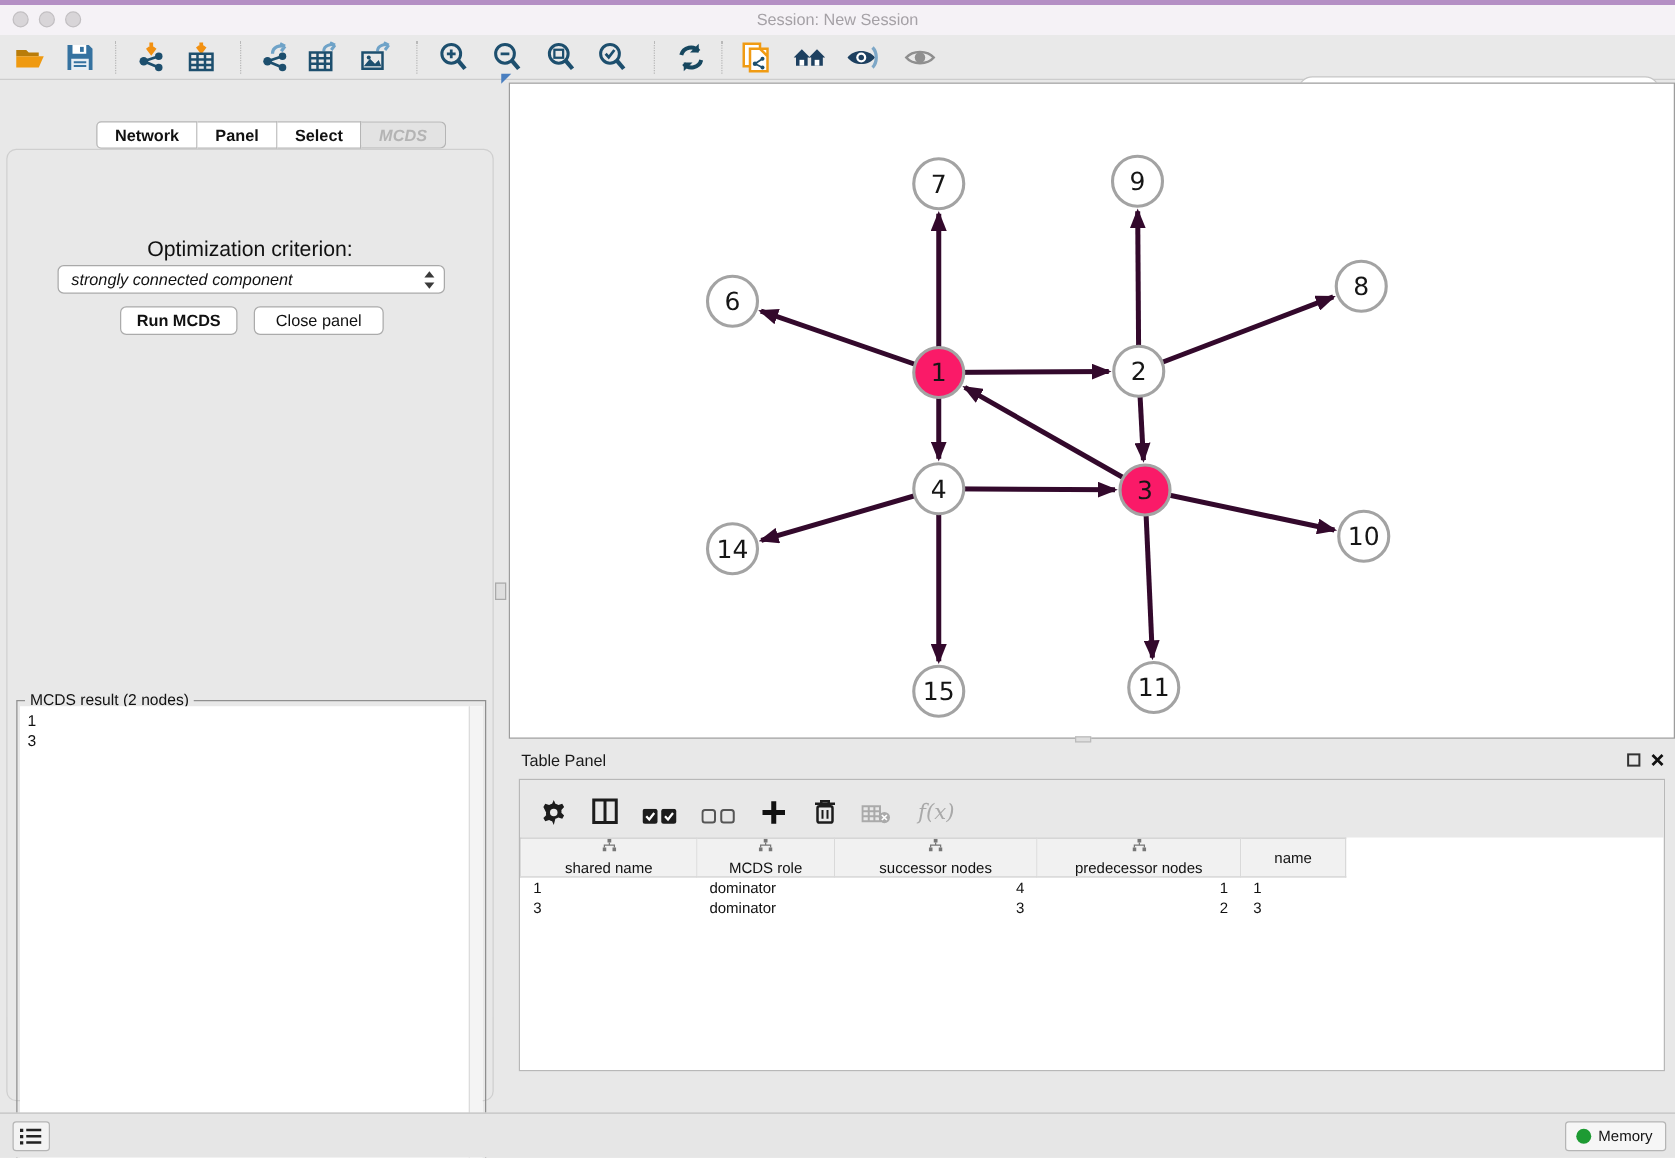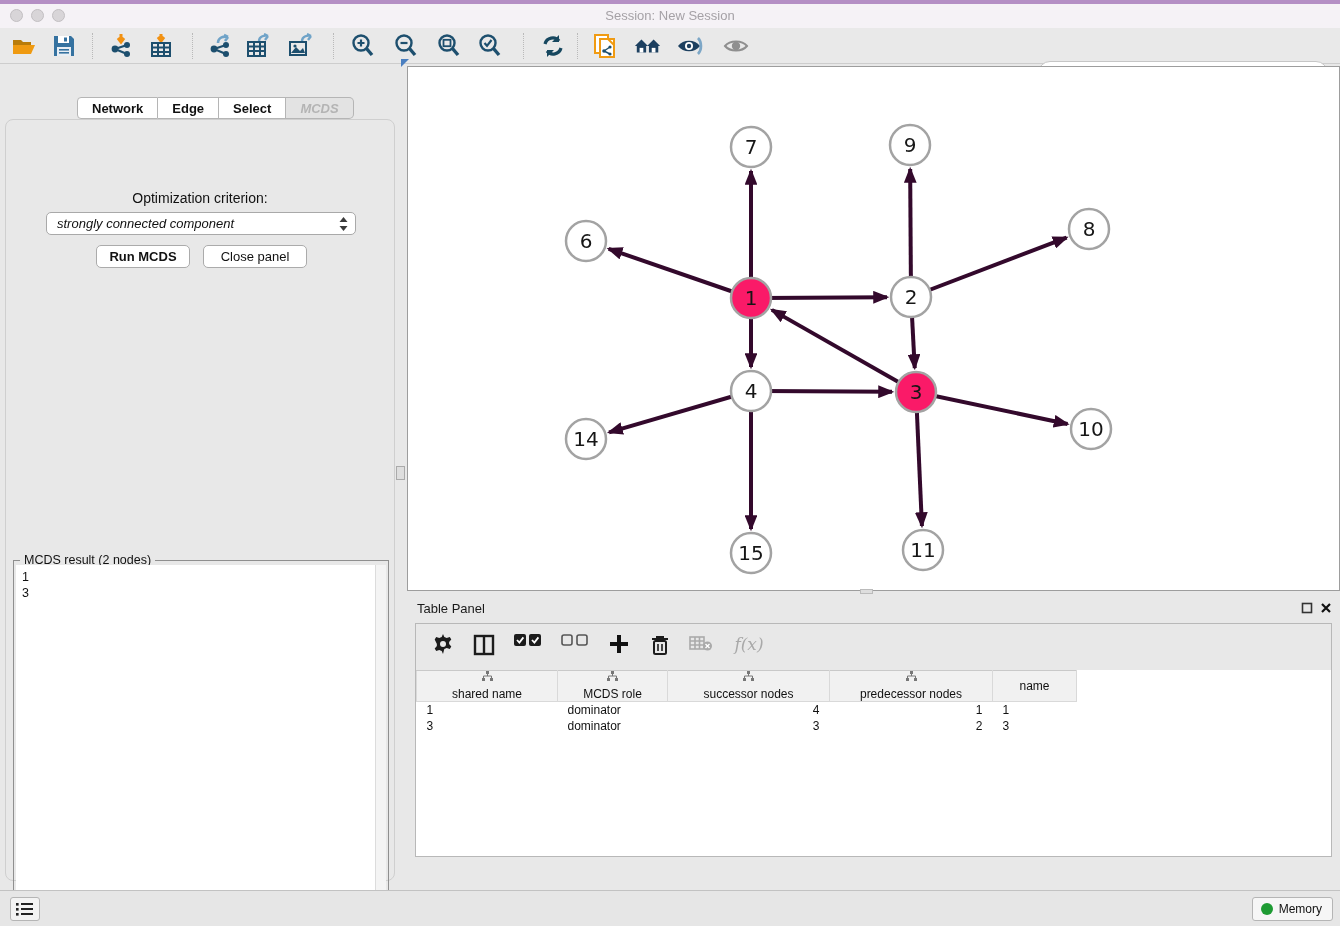--- a/index.html
+++ b/index.html
@@ -22,21 +22,21 @@
   
   .control-panel { position:absolute; left:0; top:66px; width:401px; height:819px; background:#e8e8e8; }
   .cp-header { position:absolute; left:0; top:0; width:100%; height:30px; }
   .cp-header .ph-title { position:absolute; left:10px; top:7px; font-size:13px; color:#1a1a1a; }
   .ph-btns { position:absolute; right:8px; top:7px; display:flex; gap:7px; }
   .tabs-row { position:absolute; left:77px; top:31px; height:22px; display:flex; }
   .tab { height:22px; padding:0 14px; background:#fff; border:1px solid #b5b5b5; border-left:none; font-size:13px; font-weight:700; color:#111; display:flex; align-items:center; }
   .tab:first-child { border-left:1px solid #b5b5b5; border-radius:4px 0 0 4px; }
   .tab.sel { background:#e3e3e3; color:#b4b4b4; border-radius:0 5px 5px 0;font-style:italic; }
   .cp-content { position:absolute; left:5px; top:53px; width:390px; height:762px; border:1px solid #cfcfcf; border-radius:8px; background:#e8e8e8; }
-  .opt-label { position:absolute; left:0; width:100%; top:70px; text-align:center; font-size:14px; color:#111; }
+  .opt-label { position:absolute; left:0; width:100%; top:70px; text-align:center; font-size:17px; color:#111; }
   .dropdown { position:absolute; left:40px; top:92px; width:310px; height:23px; background:#fff; border:1px solid #a9a9a9; border-radius:5px; display:flex; align-items:center; padding:0 6px 0 10px; font-size:13px; color:#111; }
   .dropdown .dd-label { flex:1;font-style:italic; }
   .cp-btn { position:absolute; top:125px; height:23px; background:#fff; border:1px solid #ababab; border-radius:5px; font-size:13px; color:#111; display:flex; align-items:center; justify-content:center; }
   .groupbox { position:absolute; left:7px; top:440px; width:376px; height:378px; border:1px solid #8f8f8f; }
   .groupbox .gb-label { position:absolute; left:6px; top:-8px; background:#e8e8e8; padding:0 4px; font-size:12.5px; color:#111; }
   .gb-inner { position:absolute; left:2px; top:4px; right:2px; bottom:2px; background:#fff; }
   .gb-scroll { position:absolute; right:0; top:0; bottom:0; width:11px; background:#f4f4f4; border-left:1px solid #dcdcdc; }
   .mcds-lines { padding:4px 6px; font-size:12.5px; color:#111; line-height:16px; }
 
   
@@ -54,21 +54,21 @@
   .nl-green { background:#39b346; border:1px solid #2b8f34; color:#135c18; }
   .net-title { position:absolute; left:0; right:0; top:3px; text-align:center; font-size:13px; color:#111; }
   #graph-svg { position:absolute; left:0; top:22px; }
 
   
   .table-panel { position:absolute; left:407px; top:595px; width:933px; height:294px; background:#e8e8e8; }
   .tp-header { position:absolute; left:0; top:0; width:100%; height:28px; }
   .tp-header .ph-title { position:absolute; left:10px; top:6px; font-size:13px; color:#1a1a1a; }
   .tp-body { position:absolute; left:8px; top:28px; width:917px; height:234px; border:1px solid #b8b8b8; background:#fff; }
   .tp-toolbar { position:absolute; left:0; top:0; width:100%; height:46px; background:#e8e8e8; display:flex; align-items:center; gap:15px; padding-left:14px; }
-  .tp-tool { display:flex; align-items:flex-start; justify-content:center; width:26px; height:26px; }
+  .tp-tool { display:flex; align-items:flex-end; justify-content:center; width:26px; height:26px; }
   .tbl { position:absolute; left:0; top:46px; width:100%; border-collapse:collapse; table-layout:fixed; }
   .tbl th { background:#f1f1f1; border:1px solid #d9d9d9; border-top:1px solid #c9c9c9; height:19px; font-size:12px; font-weight:400; color:#111; position:relative; }
   .tbl th .hflex { display:flex; align-items:center; justify-content:center; gap:5px;flex-direction:column; }
   .tbl td { font-size:12px; color:#111; height:16px; padding:0 10px; border:none; }
   .td-left { text-align:left; } .td-right { text-align:right; }
   .tp-tabs { position:absolute; left:0; right:0; top:268px; display:flex; justify-content:center; }
   .fx { font-family:"DejaVu Serif", serif; font-style:italic; font-size:17px; color:#a9a9a9; }
 
   
   .statusbar { position:absolute; left:0; top:890px; width:1340px; height:36px; background:#e6e6e6; border-top:1px solid #c2c2c2; }
@@ -233,21 +233,21 @@
         <circle cx="6" cy="6" r="4.2" fill="none" stroke="#8b8b8b" stroke-width="1.4"></circle>
         <path d="M9 9 L13 13" stroke="#8b8b8b" stroke-width="1.4"></path>
       </svg>
     <input type="text" placeholder="" style="">
   </div>
 </div>
 
 <div class="control-panel">
   <div class="tabs-row">
     <div class="tab">Network</div>
-    <div class="tab">Edge</div>
+    <div class="tab">Panel</div>
     <div class="tab">Select</div>
     <div class="tab sel">MCDS</div>
   </div>
   <div class="cp-content">
     <div class="opt-label">Optimization criterion:</div>
     <div class="dropdown">
       <span class="dd-label">strongly connected component</span>
       <svg width="11" height="16" viewBox="0 0 11 16">
           <path d="M5.5 1 L9.5 6 H1.5 z" fill="#3a3a3a"></path>
           <path d="M5.5 15 L1.5 10 H9.5 z" fill="#3a3a3a"></path>

